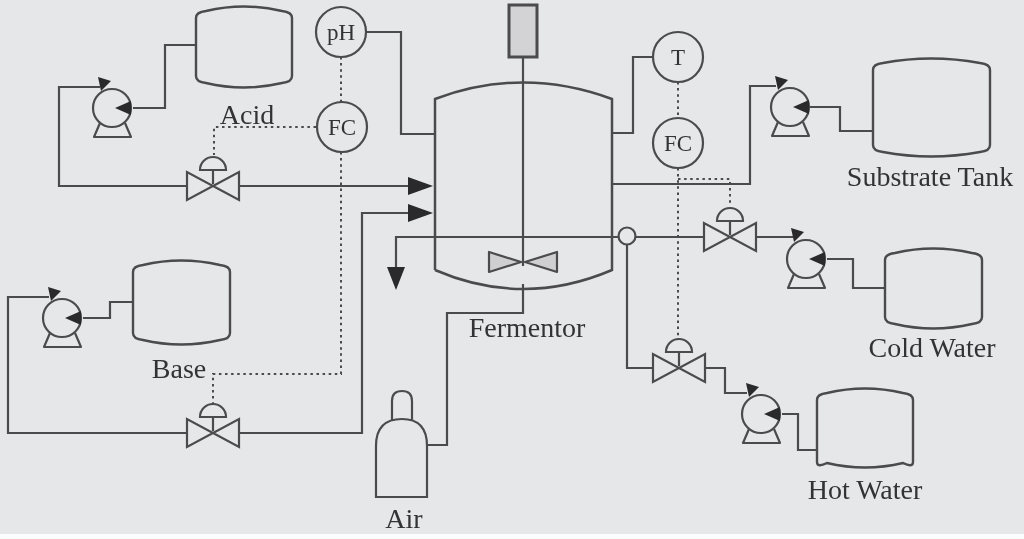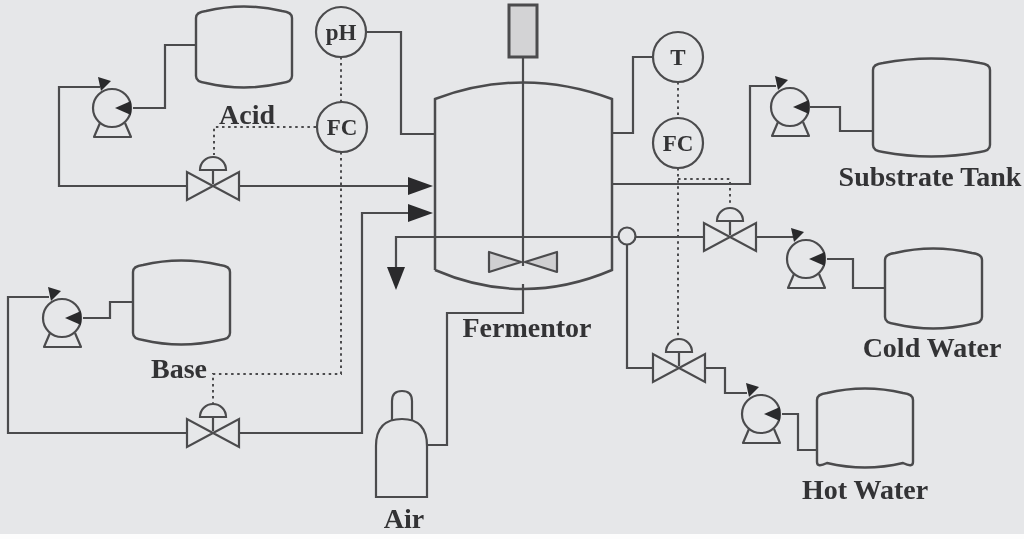--- a/index.html
+++ b/index.html
@@ -3,21 +3,20 @@
 <meta charset="utf-8">
 <style>
   html, body { margin: 0; padding: 0; }
   body { background: #ffffff; font-family: "Liberation Serif", "DejaVu Serif", serif; }
   .stage {
     position: relative;
     width: 1024px;
     height: 539px;
     background: var(--background, #e6e7e9);
     overflow: hidden;
-    font-weight: bold;
   }
   svg { display: block; }
   .pipe   { stroke: var(--line, #4b4b4d); stroke-width: 2.2; fill: none; }
   .ctrl   { stroke: var(--line, #4b4b4d); stroke-width: 2;   fill: none; stroke-dasharray: 2.5 3.6; }
   .sym    { stroke: var(--line, #4b4b4d); stroke-width: 2.2; fill: none; stroke-linejoin: round; }
   .symf   { stroke: var(--line, #4b4b4d); stroke-width: 2.2; fill: var(--background, #e6e7e9); }
   .vessel { stroke: var(--line, #4b4b4d); stroke-width: 2.5; fill: none; }
   .tank   { stroke: var(--line, #4b4b4d); stroke-width: 2.4; fill: var(--background, #e6e7e9); }
   .motor  { stroke: var(--line, #58585a); stroke-width: 3;   fill: var(--motor-fill, #d3d3d5); }
   .blade  { stroke: var(--line, #4b4b4d); stroke-width: 2.2; fill: var(--impeller-fill, #cfcfd1); stroke-linejoin: round; }

